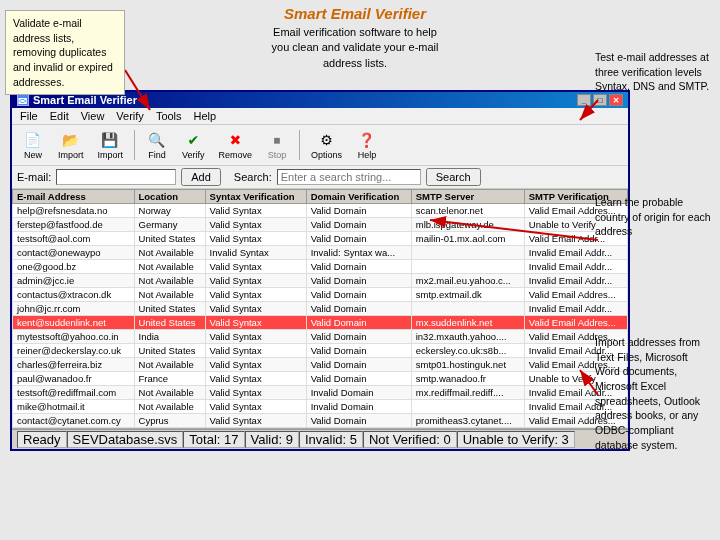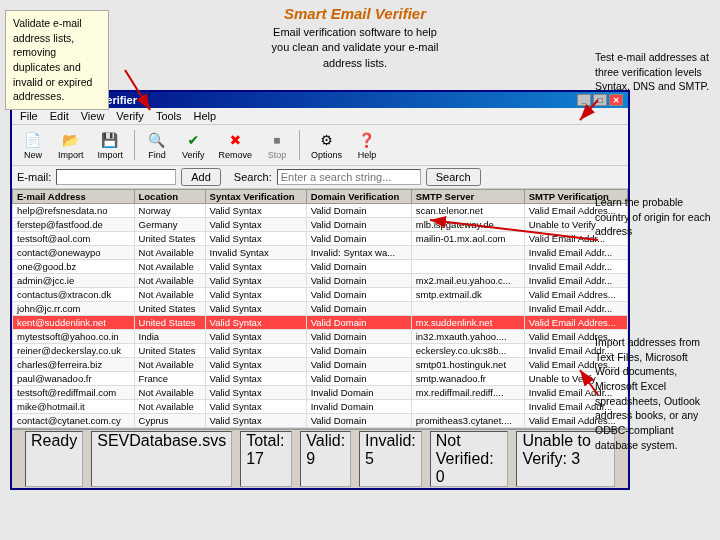--- a/index.html
+++ b/index.html
@@ -11,21 +11,21 @@
       font-size: 11px;
       overflow: hidden;
       position: relative;
     }
 
     
     .annotation-topleft {
       position: absolute;
       top: 10px;
       left: 5px;
-      width: 104px;
+      width: 120px;
       background: #fffde0;
       border: 1.5px solid #aaa;
       padding: 5px 7px;
       font-size: 10.5px;
       line-height: 1.4;
       z-index: 10;
     }
     .annotation-topright {
       position: absolute;
       top: 5px;
@@ -256,24 +256,23 @@
     }
     tbody td {
       border: 1px solid #ddd;
       padding: 1px 4px;
     }
 
     
     .status-bar {
       background: #d4d0c8;
       border-top: 1px solid #999;
-      padding: 1px 13px;
-      display: flex;
-      gap: 8px;
-      font-size: 16px;
+      padding: 1px 5px;
+      display: flex;
+      font-size: 13px;
     }
     .status-item {
       padding: 0 5px;
       border: 1px inset #aaa;
       background: #e8e8e8;
     }
   </style>
 </head>
 <body>
 

